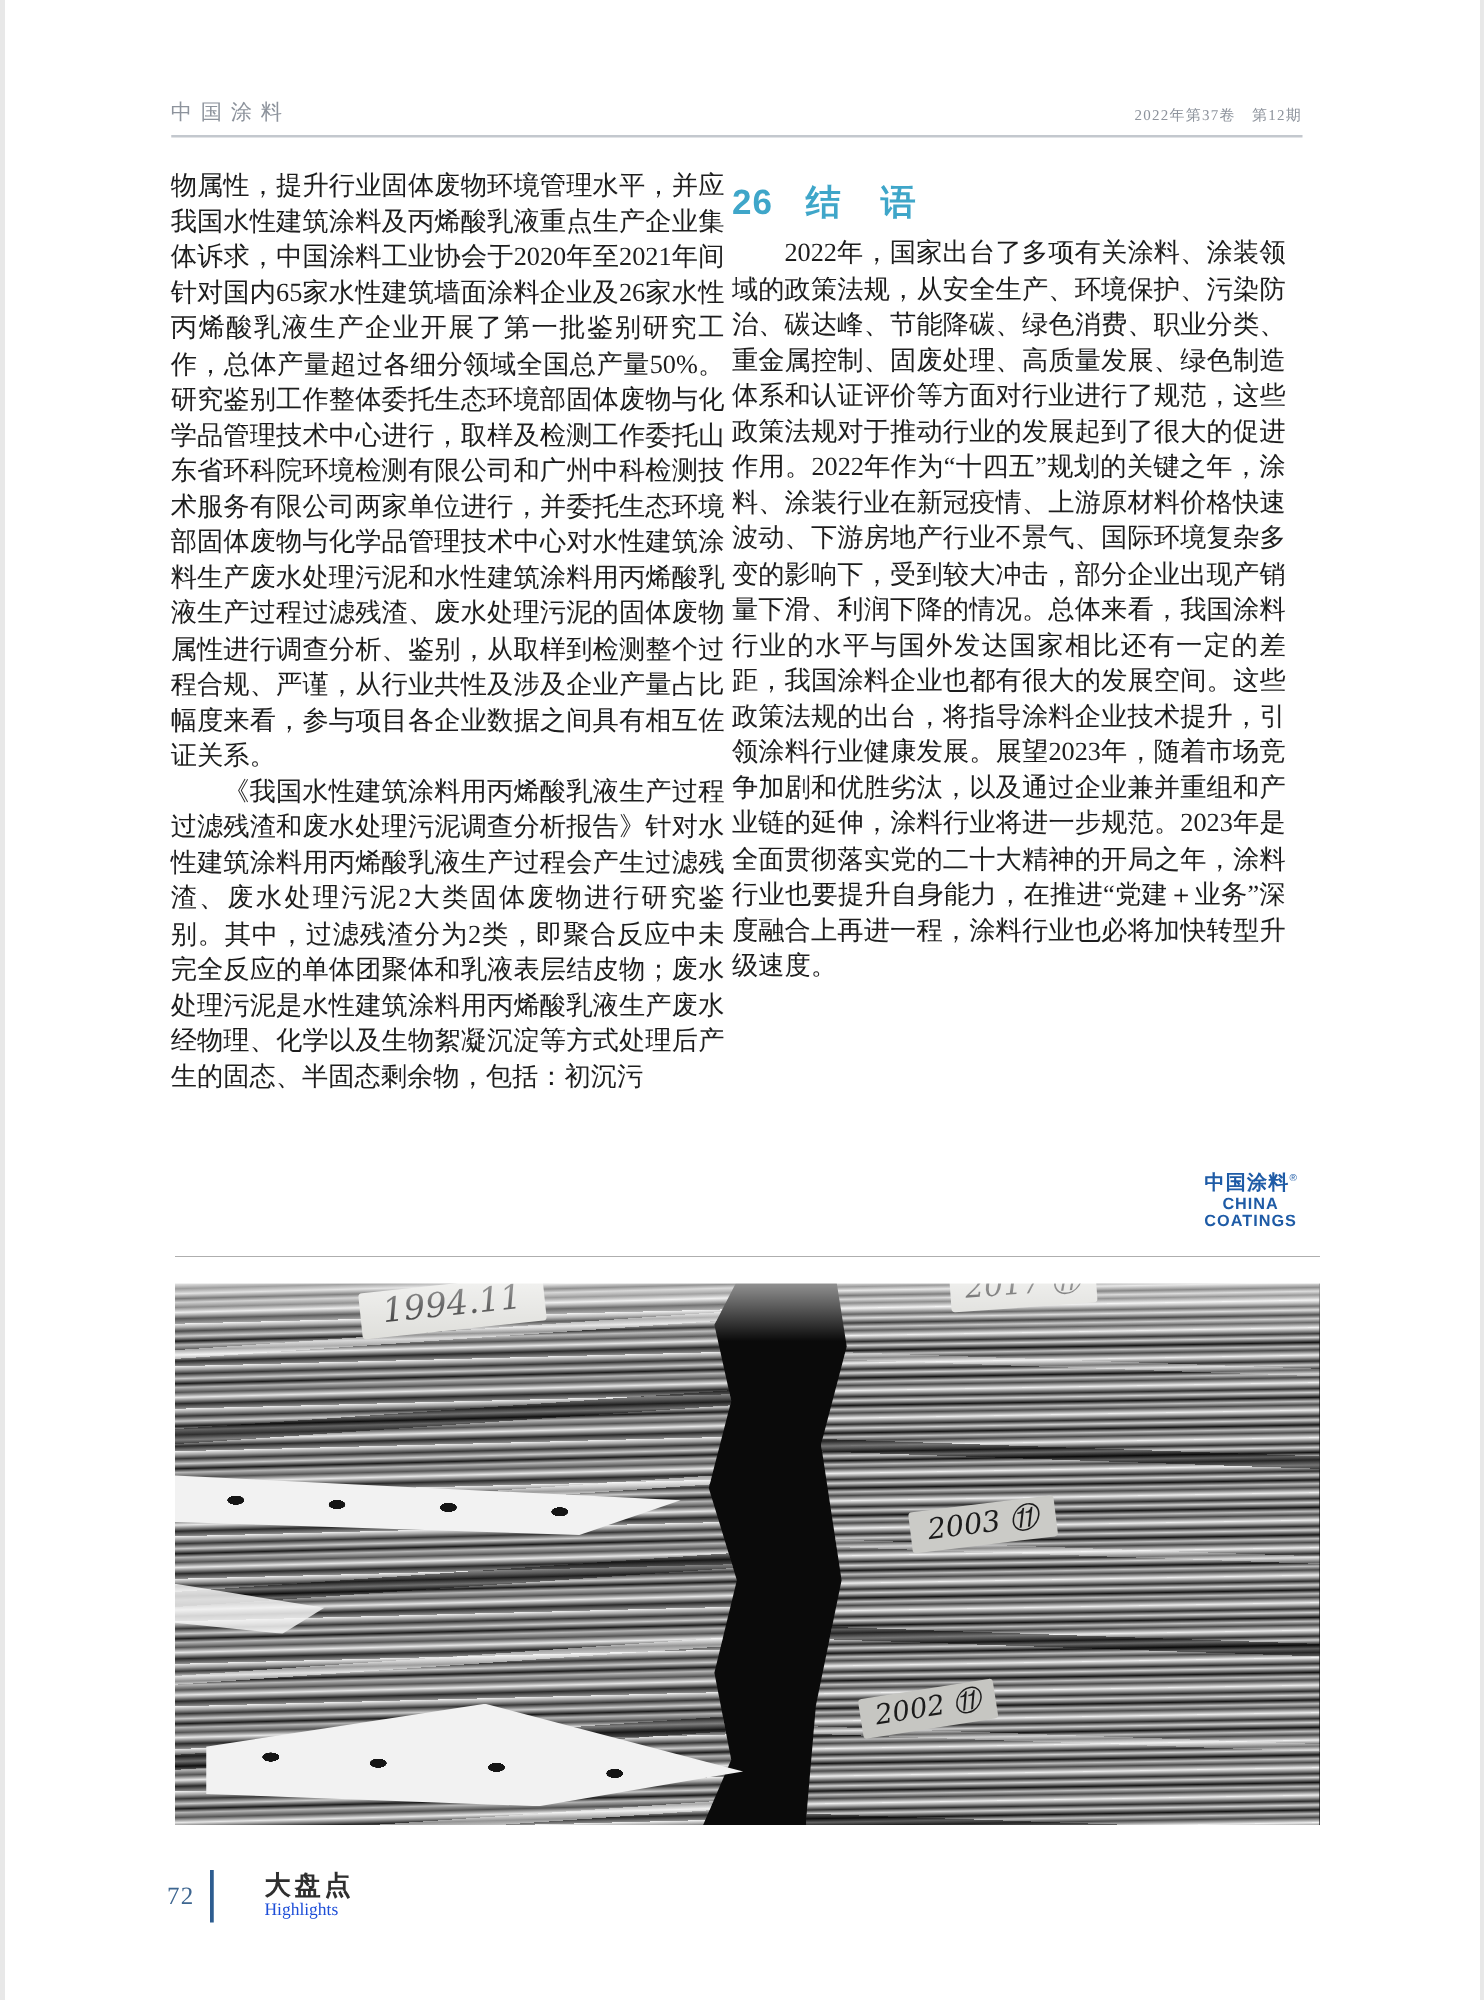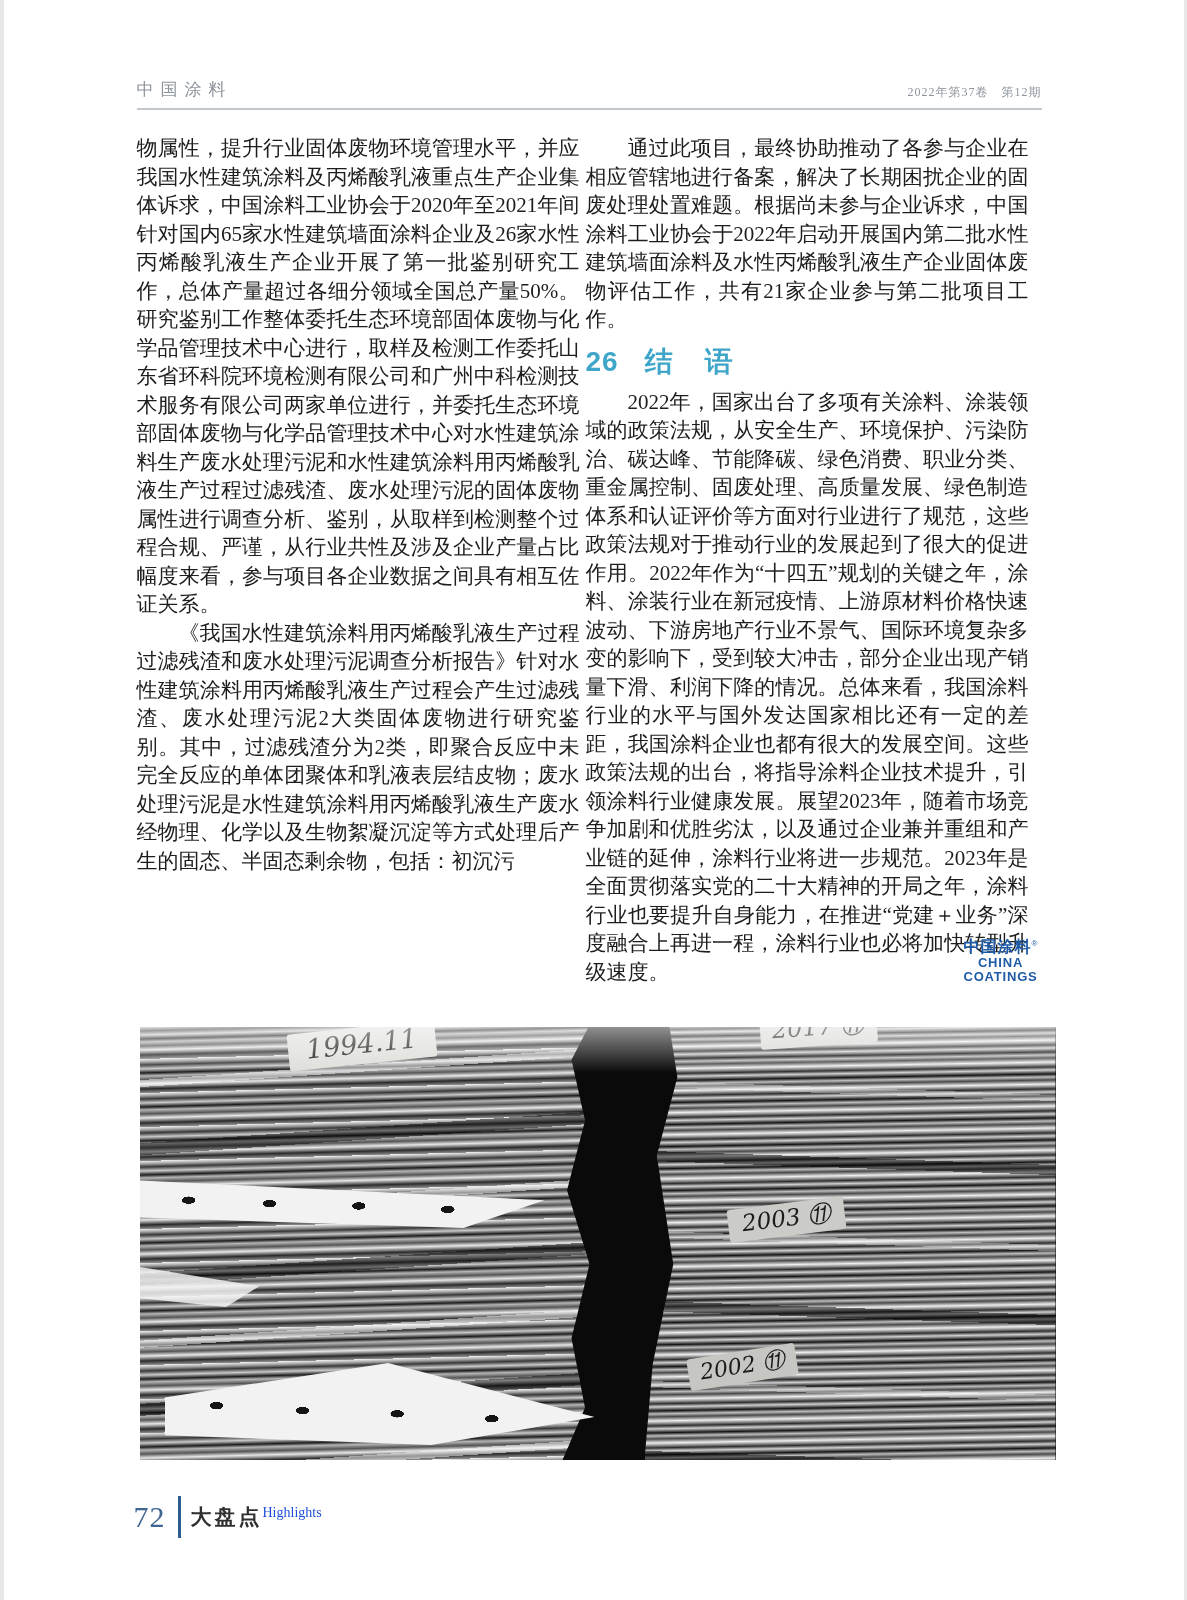--- a/index.html
+++ b/index.html
@@ -97,23 +97,23 @@
   .label-2003{left:588px;top:198px;font-size:23px;padding:0 14px 2px;
     background:#cbcbc7;transform:rotate(-7deg);}
   .label-2002{left:548px;top:346px;font-size:22px;padding:0 12px 2px;
     background:#c6c6c2;transform:rotate(-9deg);}
   .white-top{position:absolute;left:0;top:0;width:100%;height:22px;background:#ffffff;z-index:4;}
   .white-glow{position:absolute;left:0;top:22px;width:100%;height:46px;z-index:4;
     background:linear-gradient(to bottom, rgba(255,255,255,0.55), rgba(255,255,255,0));
     pointer-events:none;}
   
   .footer{position:absolute;left:130px;top:1496px;display:flex;align-items:center;}
-  .footer .page-number{font-size:30px;letter-spacing:1px;}
+  .footer .page-number{font-size:20px;letter-spacing:1px;}
   .footer .bar{width:3px;height:42px;margin:0 10px 0 12px;}
-  .footer .footer-text{display:flex;flex-direction:row;line-height:1.15;}
+  .footer .footer-text{display:flex;flex-direction:column;line-height:1.15;margin-left:31px;}
   .footer .section-cn{
     font-family:"Liberation Sans","DejaVu Sans",sans-serif;
     font-size:21px;font-weight:bold;color:#2f2f2f;letter-spacing:3px;}
   .footer .section-en{font-size:14px;color:#1d4ed8;}
 </style>
 </head>
 <body>
 
 <div class="page">
 
@@ -121,21 +121,20 @@
     <span class="journal">中国涂料</span>
     <span class="issue">2022年第37卷　第12期</span>
   </div>
 
   <div class="columns">
     <div class="col">
       <p>物属性，提升行业固体废物环境管理水平，并应我国水性建筑涂料及丙烯酸乳液重点生产企业集体诉求，中国涂料工业协会于2020年至2021年间针对国内65家水性建筑墙面涂料企业及26家水性丙烯酸乳液生产企业开展了第一批鉴别研究工作，总体产量超过各细分领域全国总产量50%。研究鉴别工作整体委托生态环境部固体废物与化学品管理技术中心进行，取样及检测工作委托山东省环科院环境检测有限公司和广州中科检测技术服务有限公司两家单位进行，并委托生态环境部固体废物与化学品管理技术中心对水性建筑涂料生产废水处理污泥和水性建筑涂料用丙烯酸乳液生产过程过滤残渣、废水处理污泥的固体废物属性进行调查分析、鉴别，从取样到检测整个过程合规、严谨，从行业共性及涉及企业产量占比幅度来看，参与项目各企业数据之间具有相互佐证关系。</p>
       <p class="indent">《我国水性建筑涂料用丙烯酸乳液生产过程过滤残渣和废水处理污泥调查分析报告》针对水性建筑涂料用丙烯酸乳液生产过程会产生过滤残渣、废水处理污泥2大类固体废物进行研究鉴别。其中，过滤残渣分为2类，即聚合反应中未完全反应的单体团聚体和乳液表层结皮物；废水处理污泥是水性建筑涂料用丙烯酸乳液生产废水经物理、化学以及生物絮凝沉淀等方式处理后产生的固态、半固态剩余物，包括：初沉污</p>
     </div>
     <div class="col">
-      <p class="indent">通过此项目，最终协助推动了各参与企业在相应管辖地进行备案，解决了长期困扰企业的固废处理处置难题。根据尚未参与企业诉求，中国涂料工业协会于2022年启动开展国内第二批水性建筑墙面涂料及水性丙烯酸乳液生产企业固体废物评估工作，共有21家企业参与第二批项目工作。</p>
       <div class="section-heading" id="section-heading" style="color: rgb(63, 166, 201);">
         <span class="num">26</span>
         <span class="title">结　语</span>
       </div>
       <p class="indent">2022年，国家出台了多项有关涂料、涂装领域的政策法规，从安全生产、环境保护、污染防治、碳达峰、节能降碳、绿色消费、职业分类、重金属控制、固废处理、高质量发展、绿色制造体系和认证评价等方面对行业进行了规范，这些政策法规对于推动行业的发展起到了很大的促进作用。2022年作为“十四五”规划的关键之年，涂料、涂装行业在新冠疫情、上游原材料价格快速波动、下游房地产行业不景气、国际环境复杂多变的影响下，受到较大冲击，部分企业出现产销量下滑、利润下降的情况。总体来看，我国涂料行业的水平与国外发达国家相比还有一定的差距，我国涂料企业也都有很大的发展空间。这些政策法规的出台，将指导涂料企业技术提升，引领涂料行业健康发展。展望2023年，随着市场竞争加剧和优胜劣汰，以及通过企业兼并重组和产业链的延伸，涂料行业将进一步规范。2023年是全面贯彻落实党的二十大精神的开局之年，涂料行业也要提升自身能力，在推进“党建＋业务”深度融合上再进一程，涂料行业也必将加快转型升级速度。</p>
     </div>
   </div>
 
   <div class="logo" id="logo" style="color: rgb(30, 91, 166);">
     <div>

